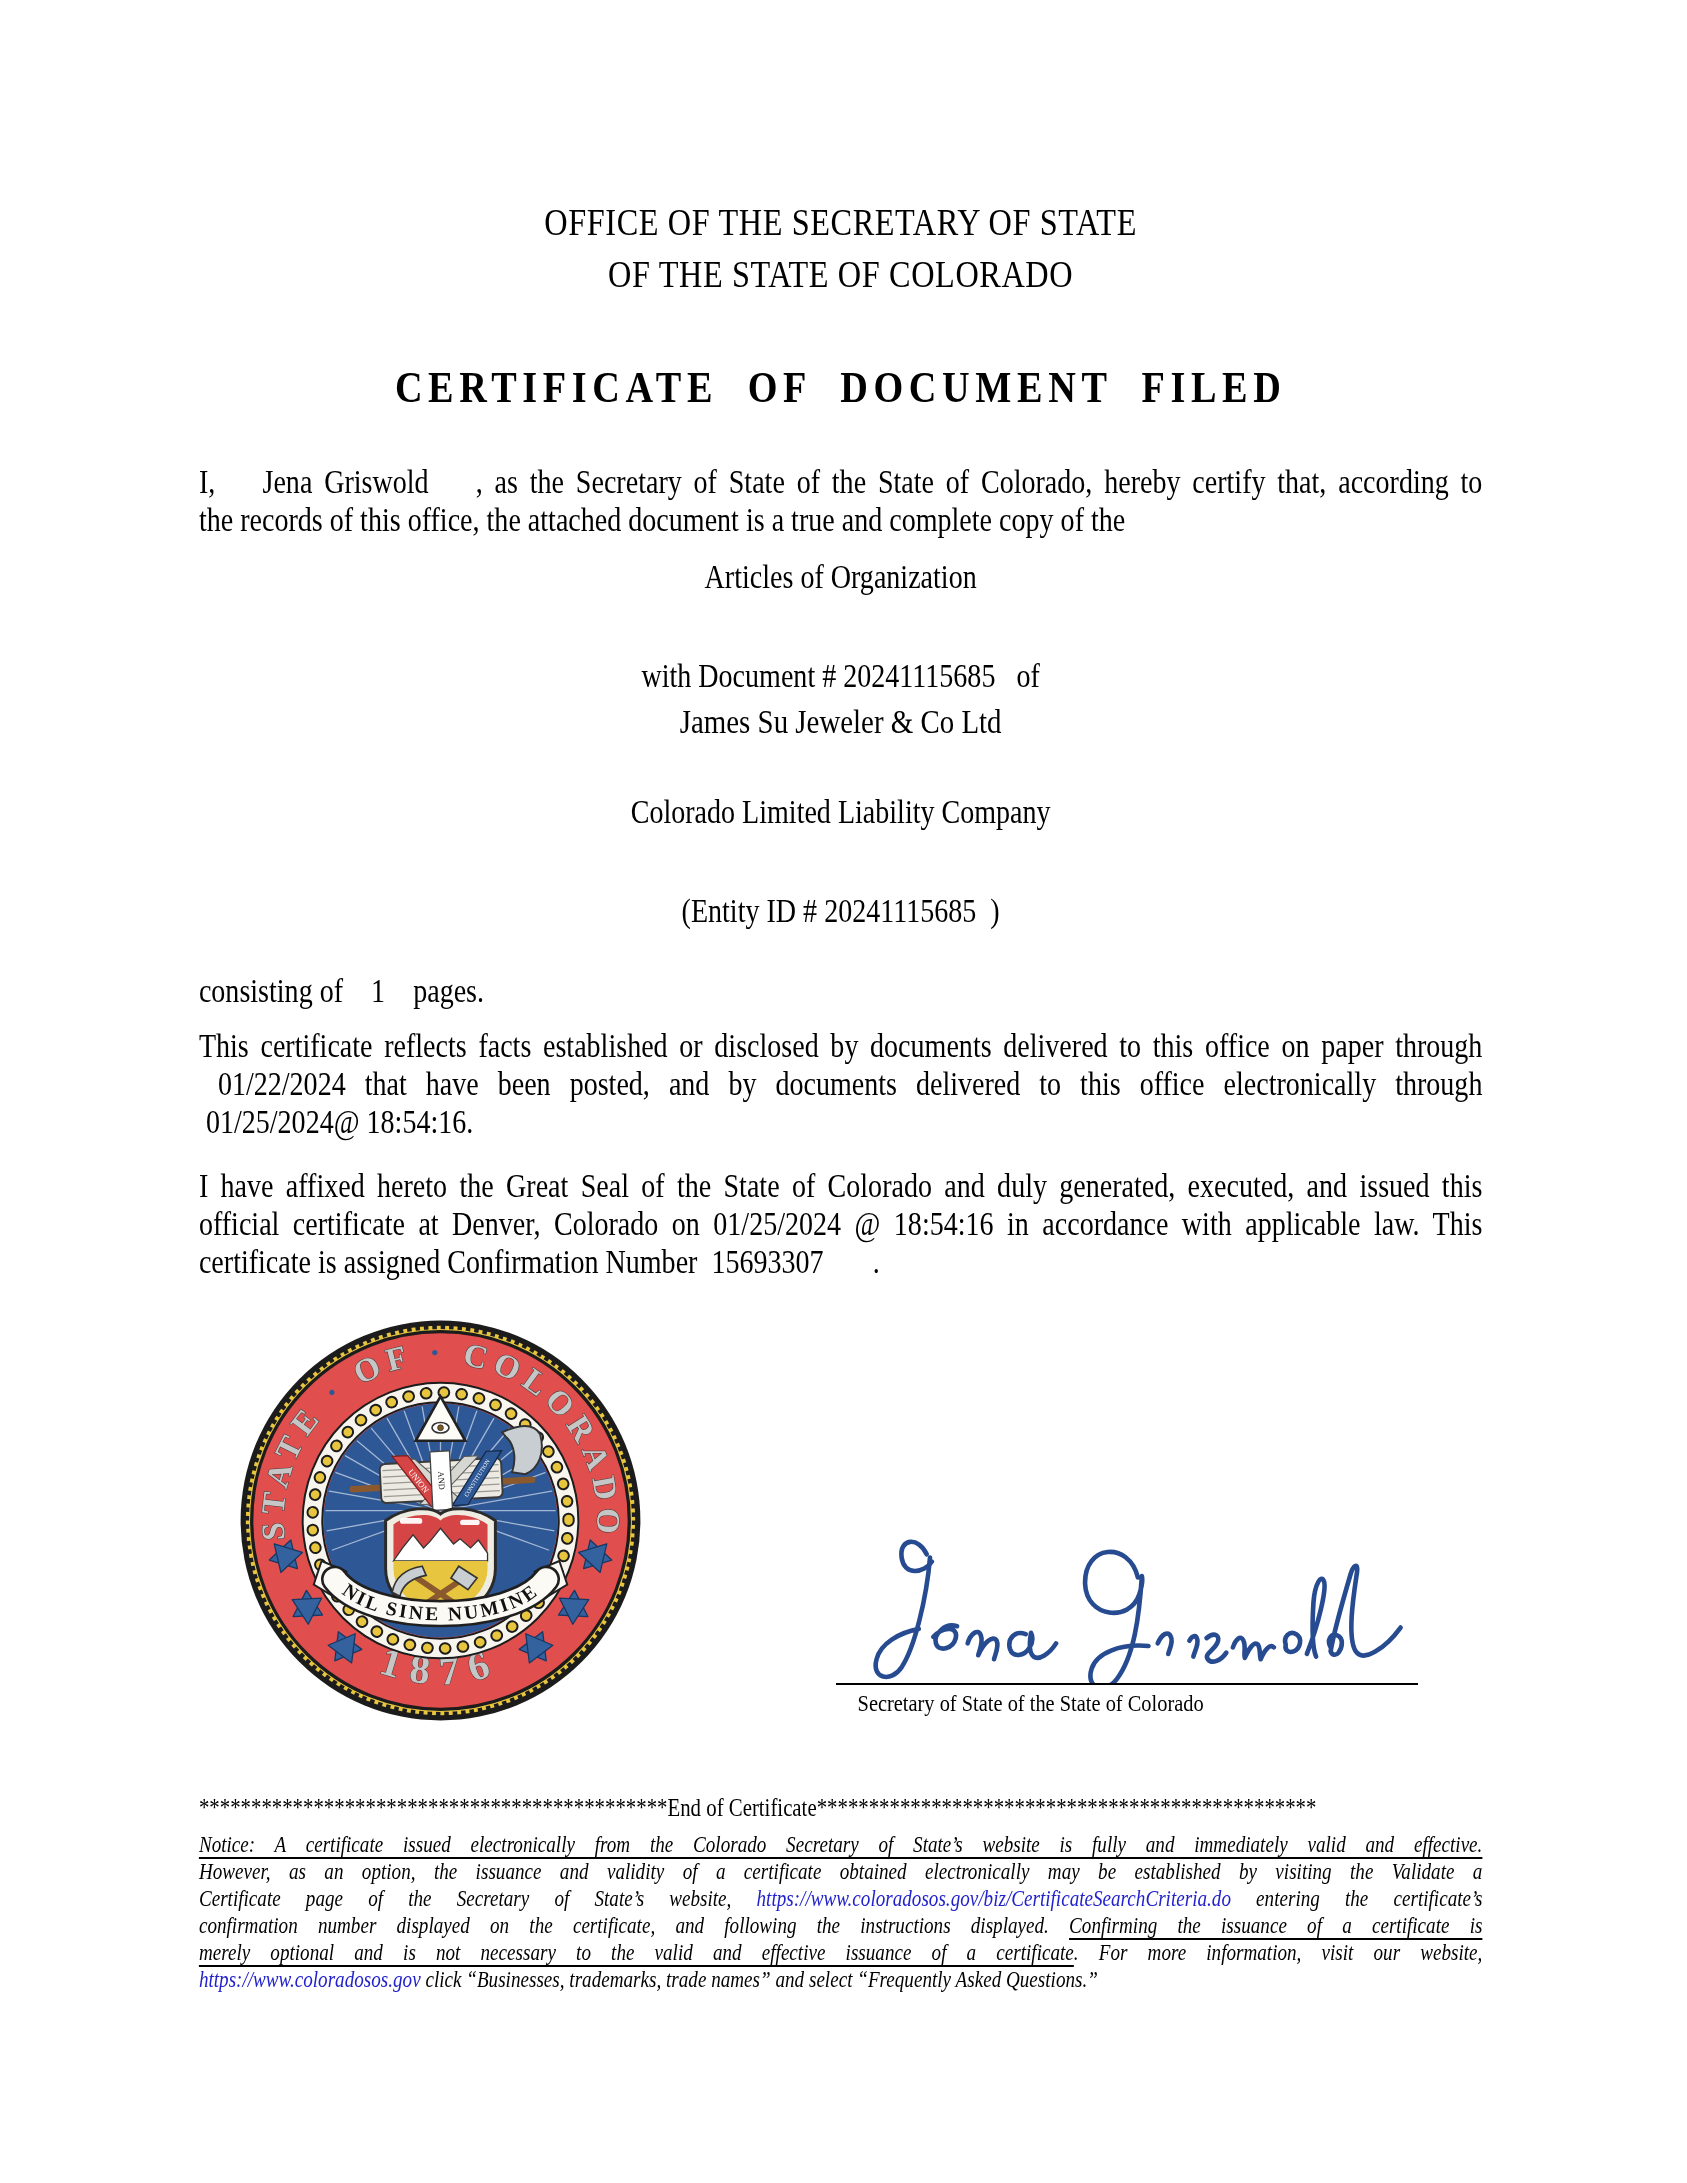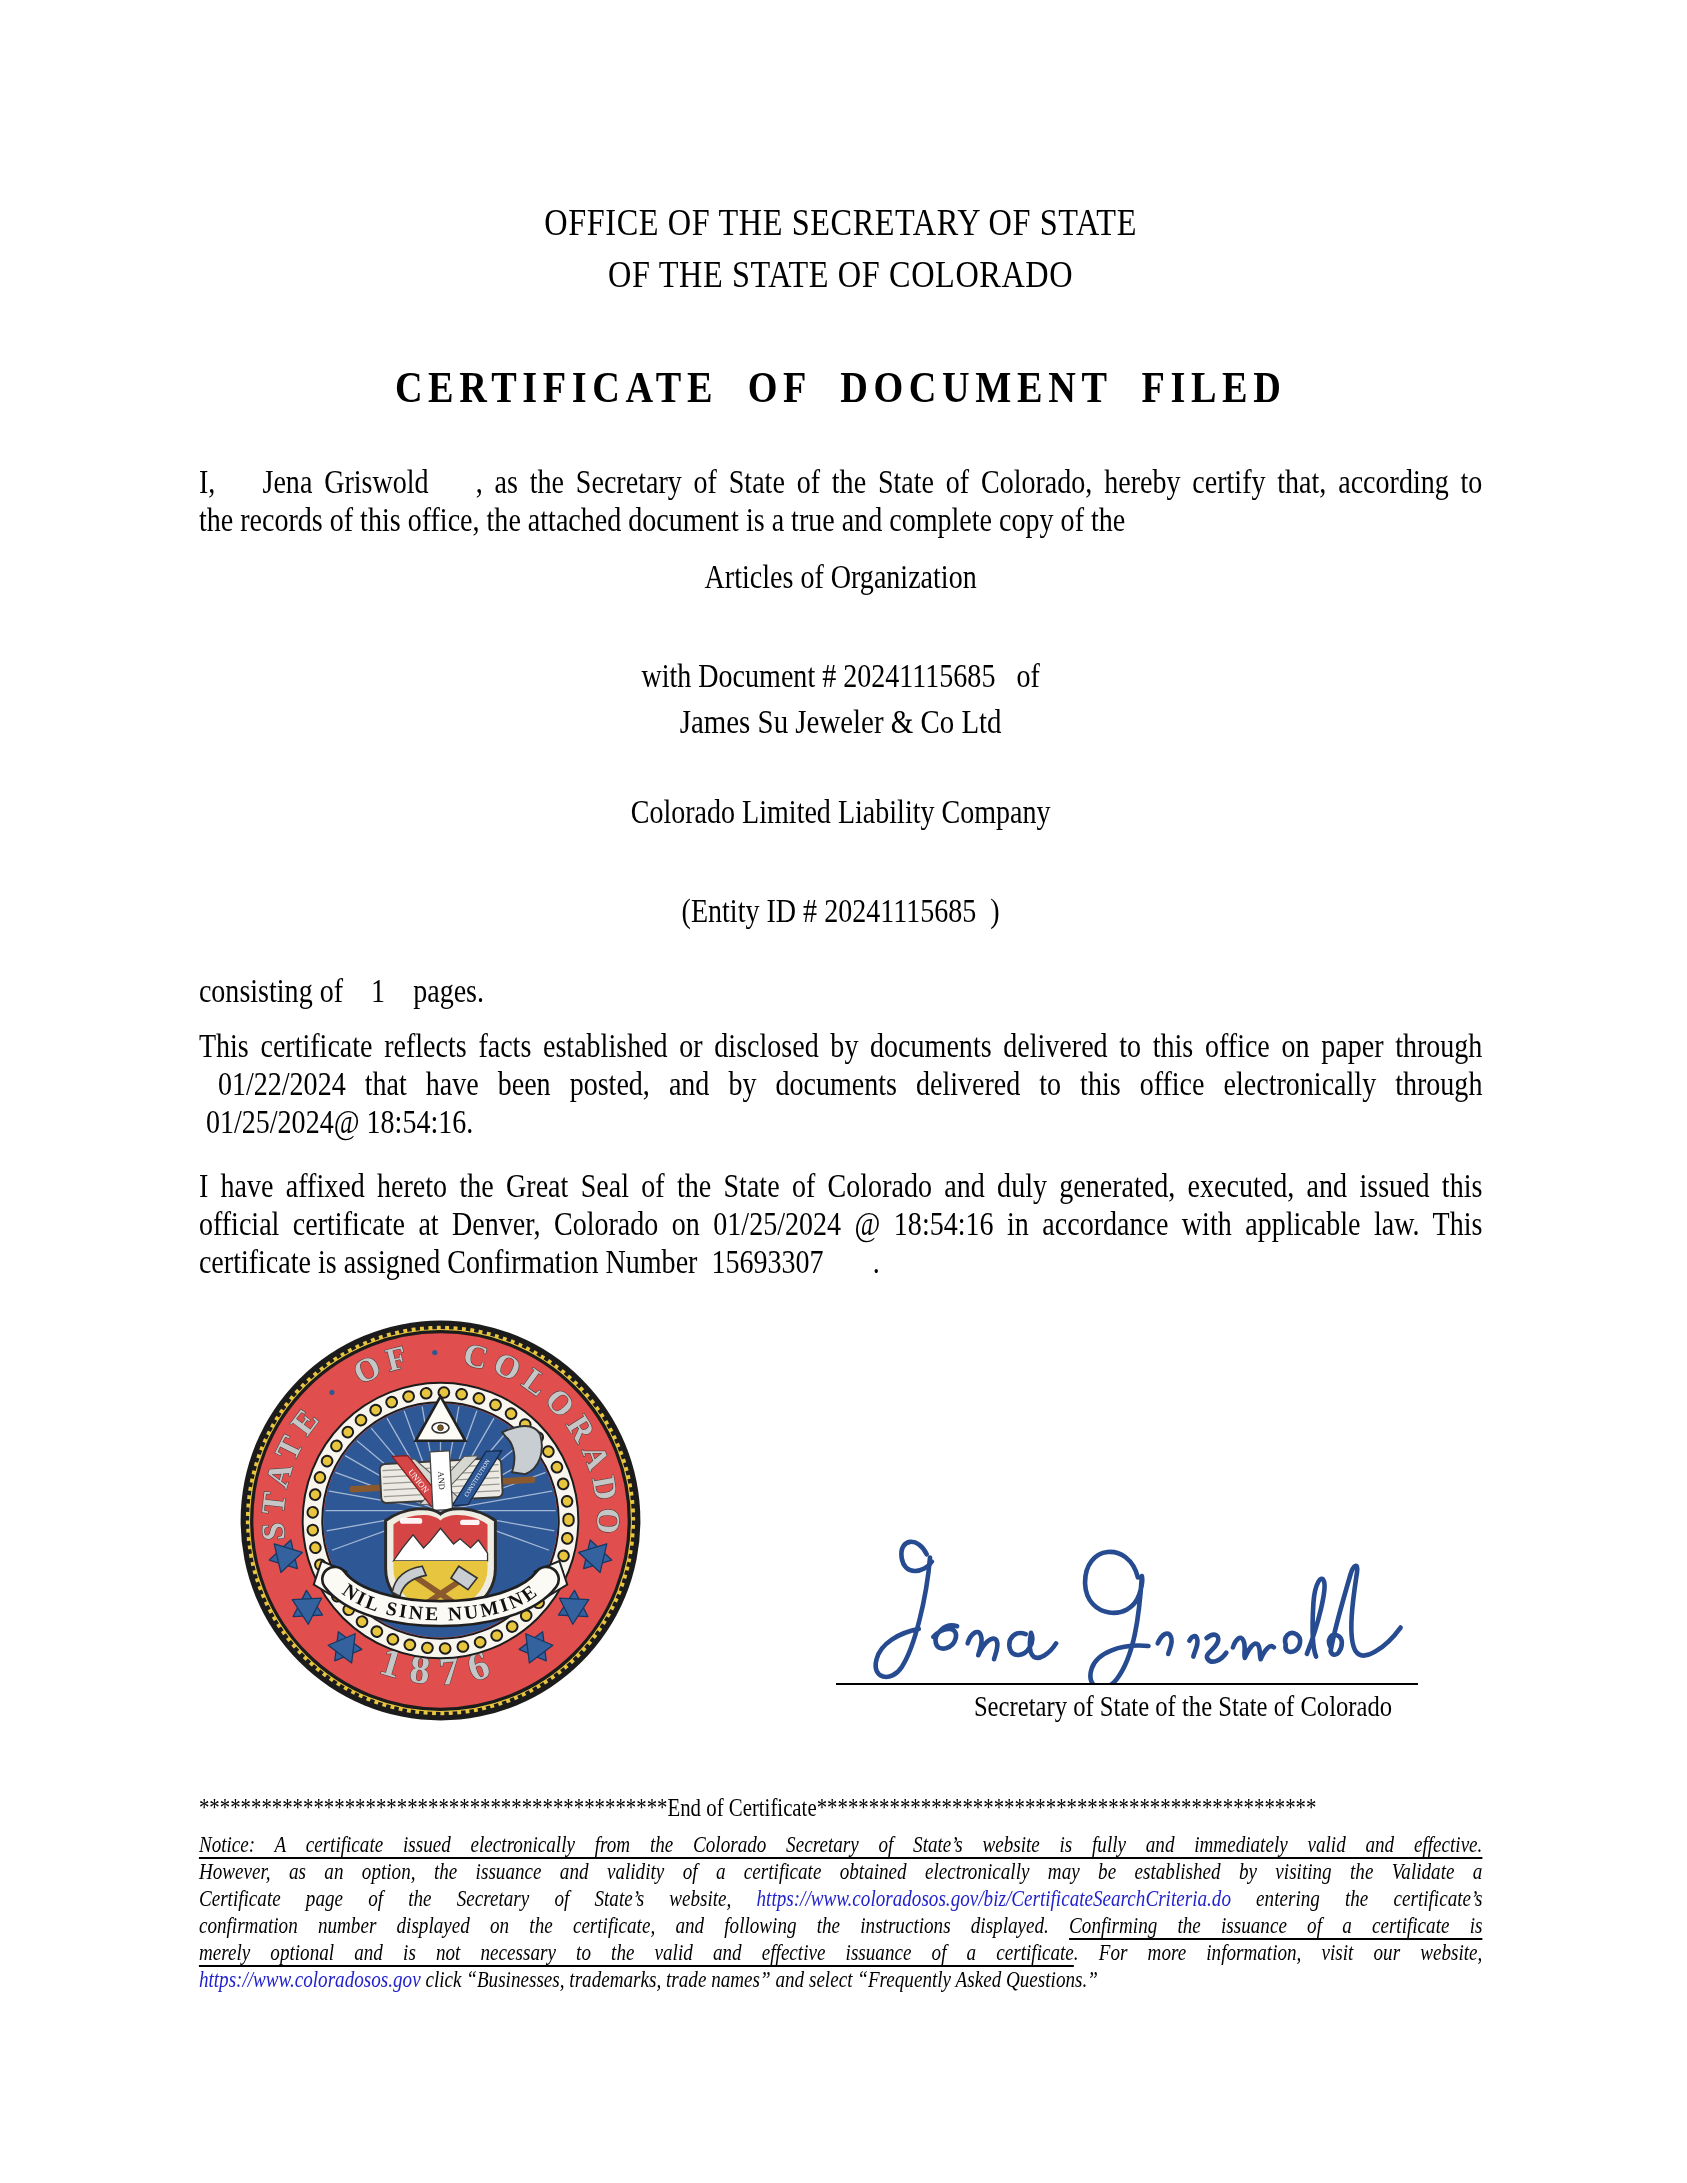--- a/index.html
+++ b/index.html
@@ -22,21 +22,21 @@
   .endline{font-size:24.5px;white-space:pre;letter-spacing:0px;}
   .notice{font-style:italic;font-size:22.5px;line-height:27px;}
   .nline{white-space:pre-wrap;}
   .useg{text-decoration:underline;text-decoration-thickness:1.7px;text-underline-offset:4.6px;}
   .lnk{color:#2222cc;}
   
   .seal{position:absolute;left:238px;top:1318px;width:405px;height:405px;}
   .sigblock{position:absolute;left:827px;top:1518px;width:602px;}
   .sig{width:602px;height:165px;display:block;}
   .sigline{border-top:2.6px solid #000;width:582px;margin-left:9.3px;}
-  .caption{text-align:right;font-size:29px;margin-top:5.3px;}
+  .caption{text-align:left;font-size:24px;margin-top:5.3px;}
   .cspan{display:inline-block;transform:scaleX(0.85);}
 </style>
 </head>
 <body>
 
 <div class="page">
 
   <div class="cond">
 
     <div class="abs hdr" style="top:196px;">

